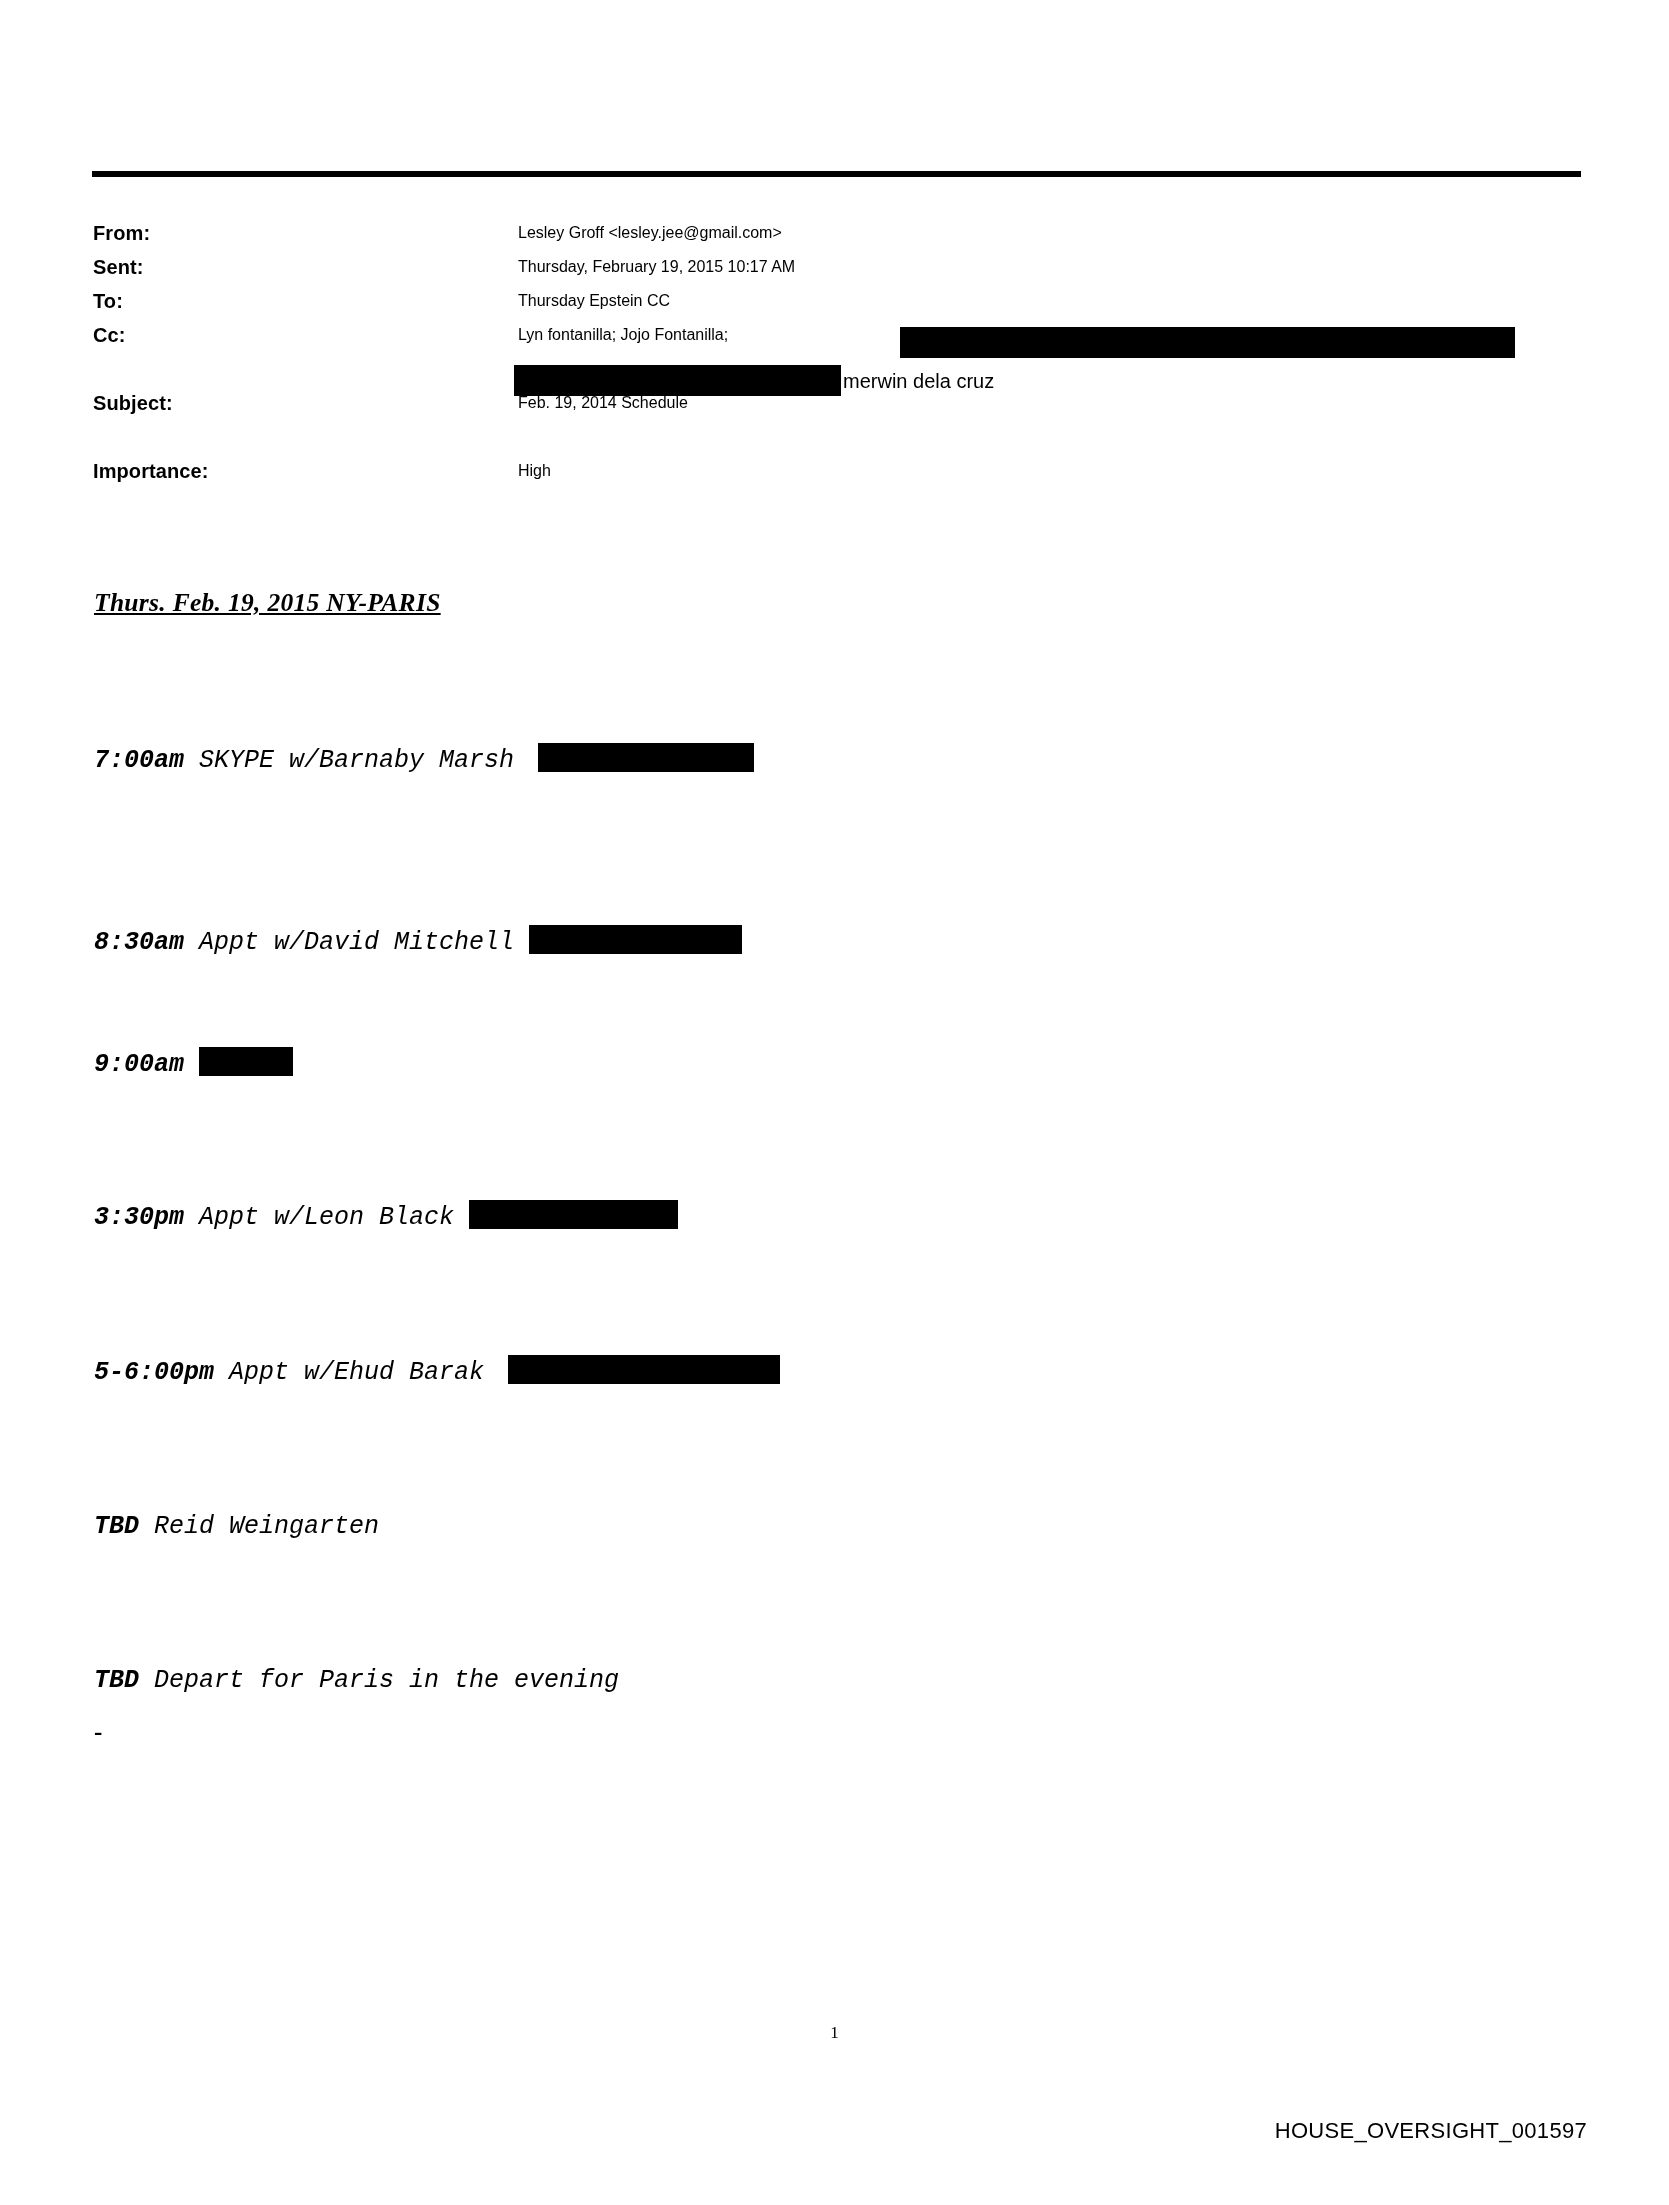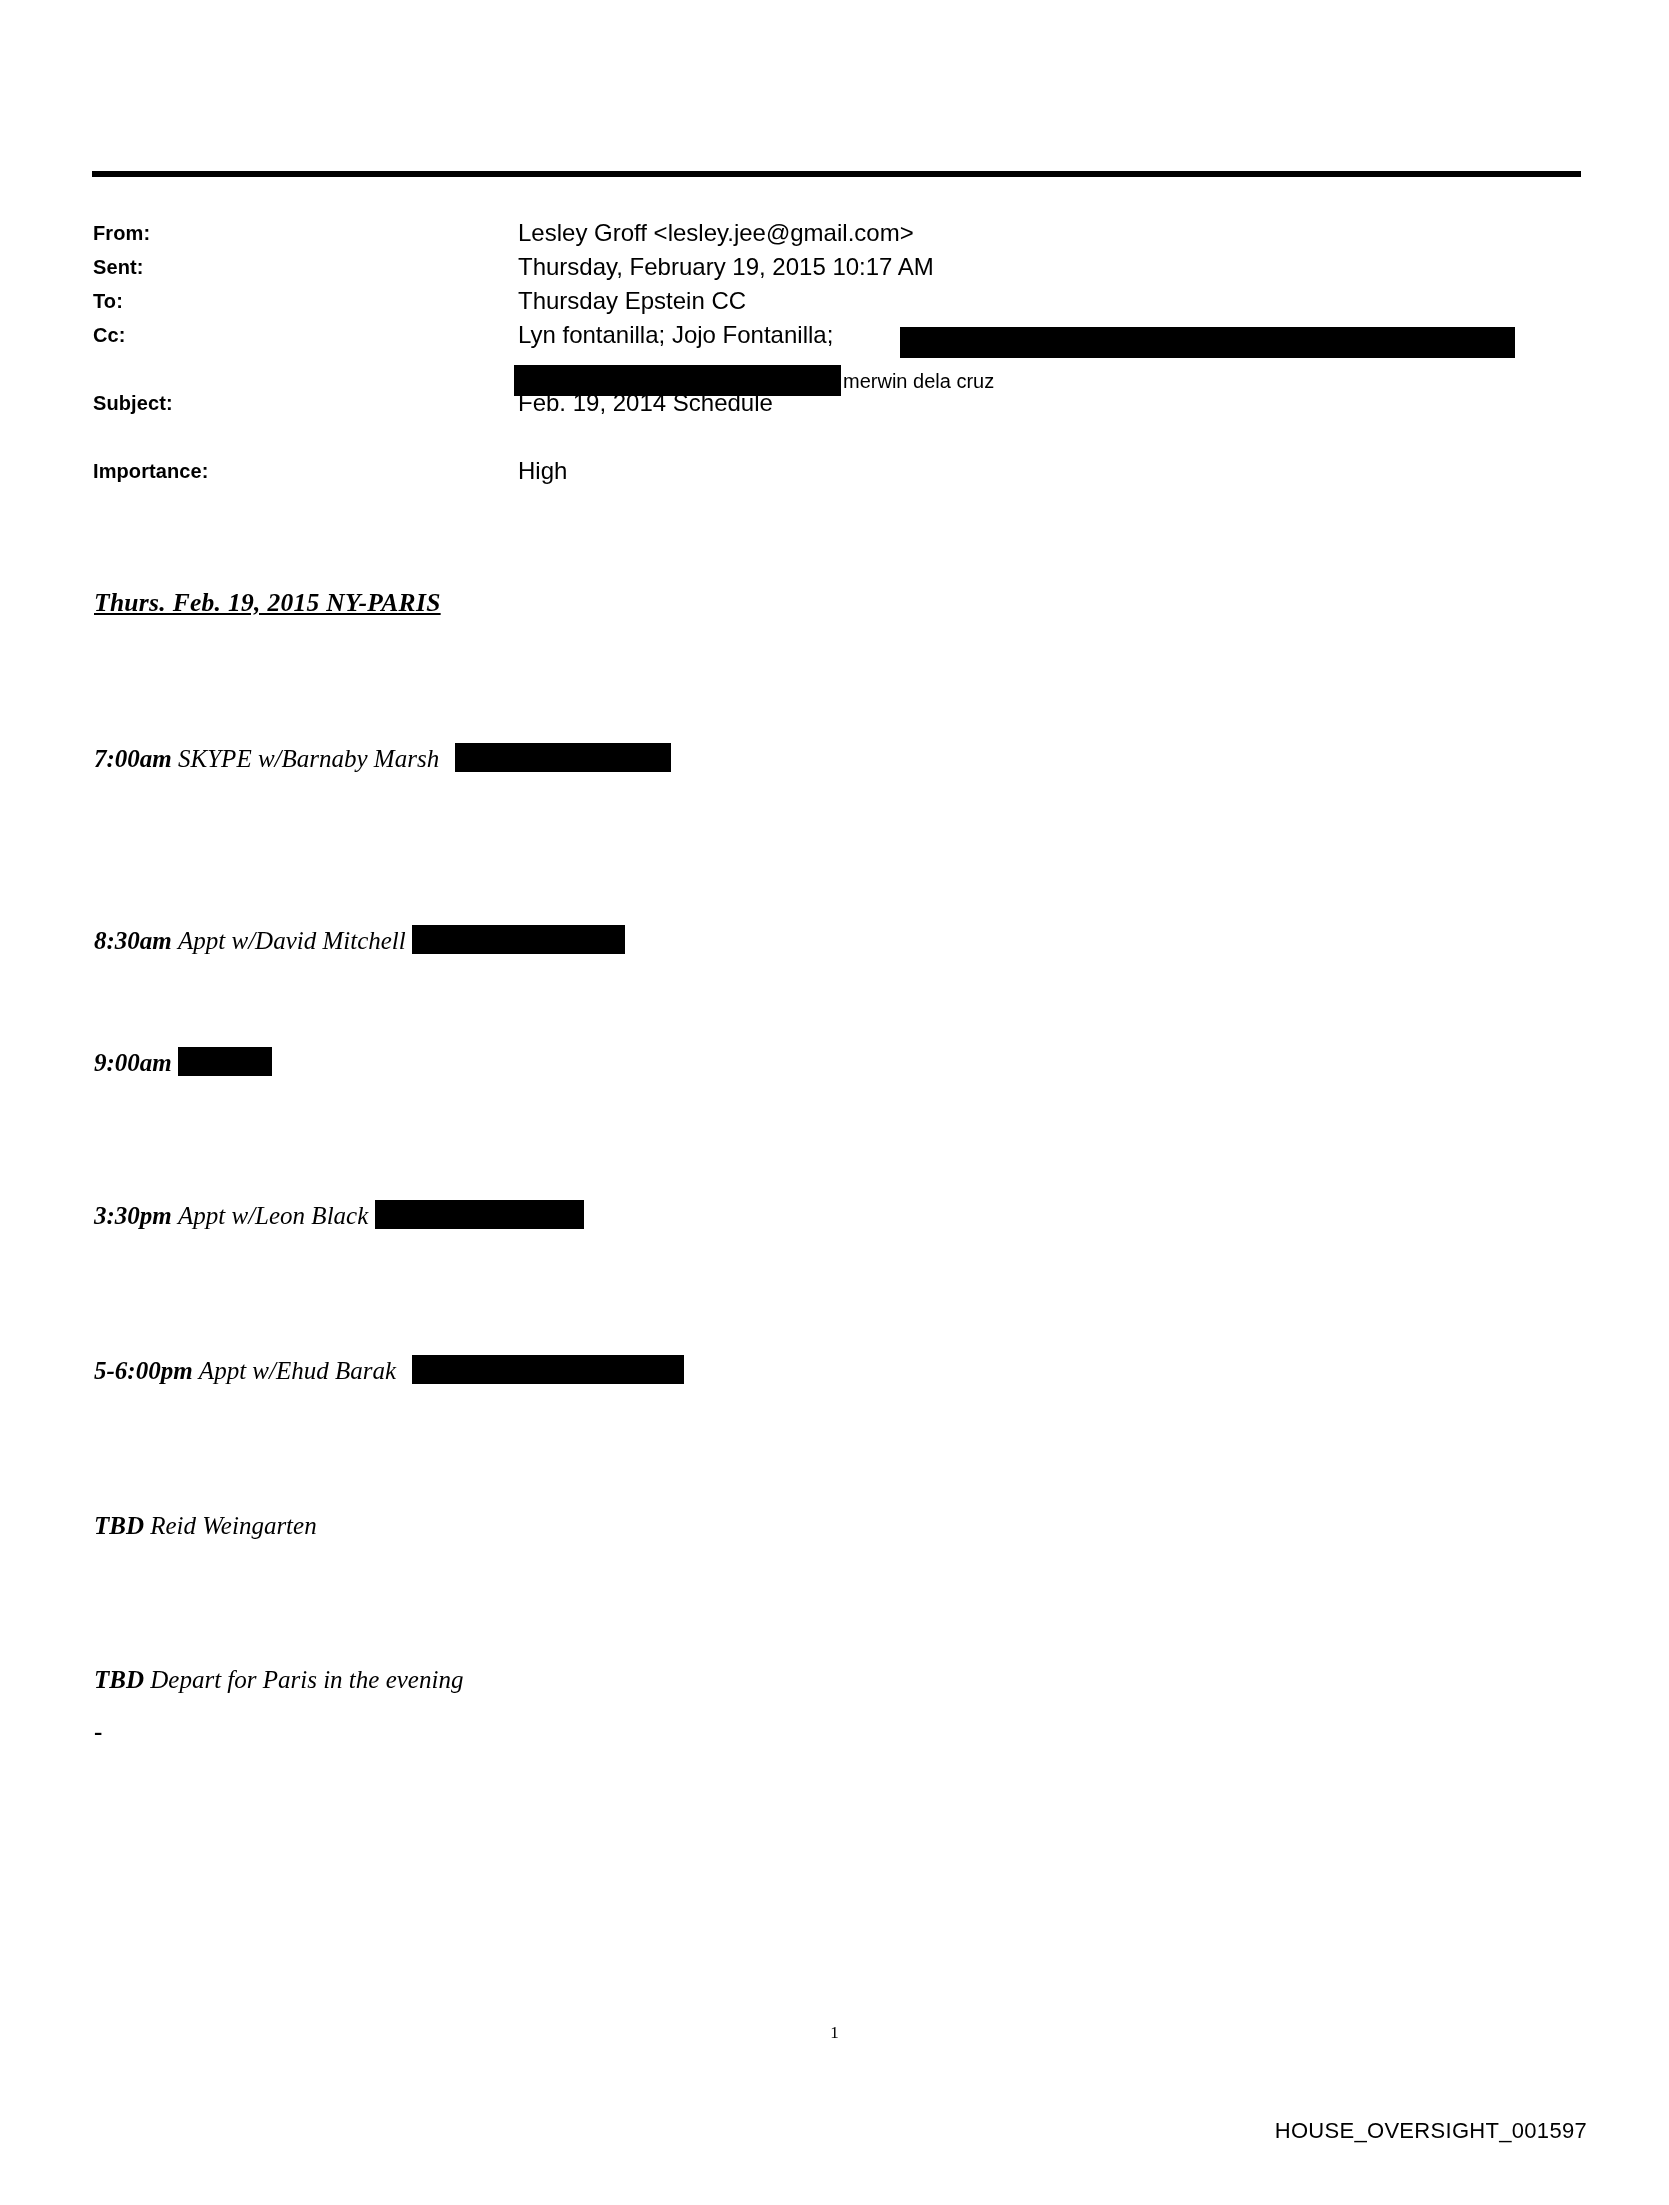--- a/index.html
+++ b/index.html
@@ -49,21 +49,21 @@
     left: 0;
     top: 0;
     font-weight: bold;
     font-size: 20px;
     letter-spacing: 0.1px;
   }
   .hvalue {
     position: absolute;
     left: 425px;
     top: 0;
-    font-size: 24px;
+    font-size: 16px;
     white-space: nowrap;
     text-align: right;
   }
   .hrow-subject { margin-top: 0; }
   .hrow-importance { margin-top: 34px; }
   .cc-bar1 {
     position: absolute;
     left: 900px;
     top: 327px;
     width: 615px;
@@ -95,21 +95,21 @@
     font-weight: bold;
     font-style: italic;
     font-size: 25.5px;
     text-decoration: underline;
     letter-spacing: 0.3px;
   }
 
   .entry {
     position: absolute;
     left: 94px;
-    font-family: Liberation Serif, serif;
+    font-family: Liberation Mono, monospace;
     font-size: 25px;
     white-space: nowrap;
   }
   .entry .time {
     font-weight: bold;
     font-style: italic;
   }
   .entry .desc {
     font-style: italic;
   }

